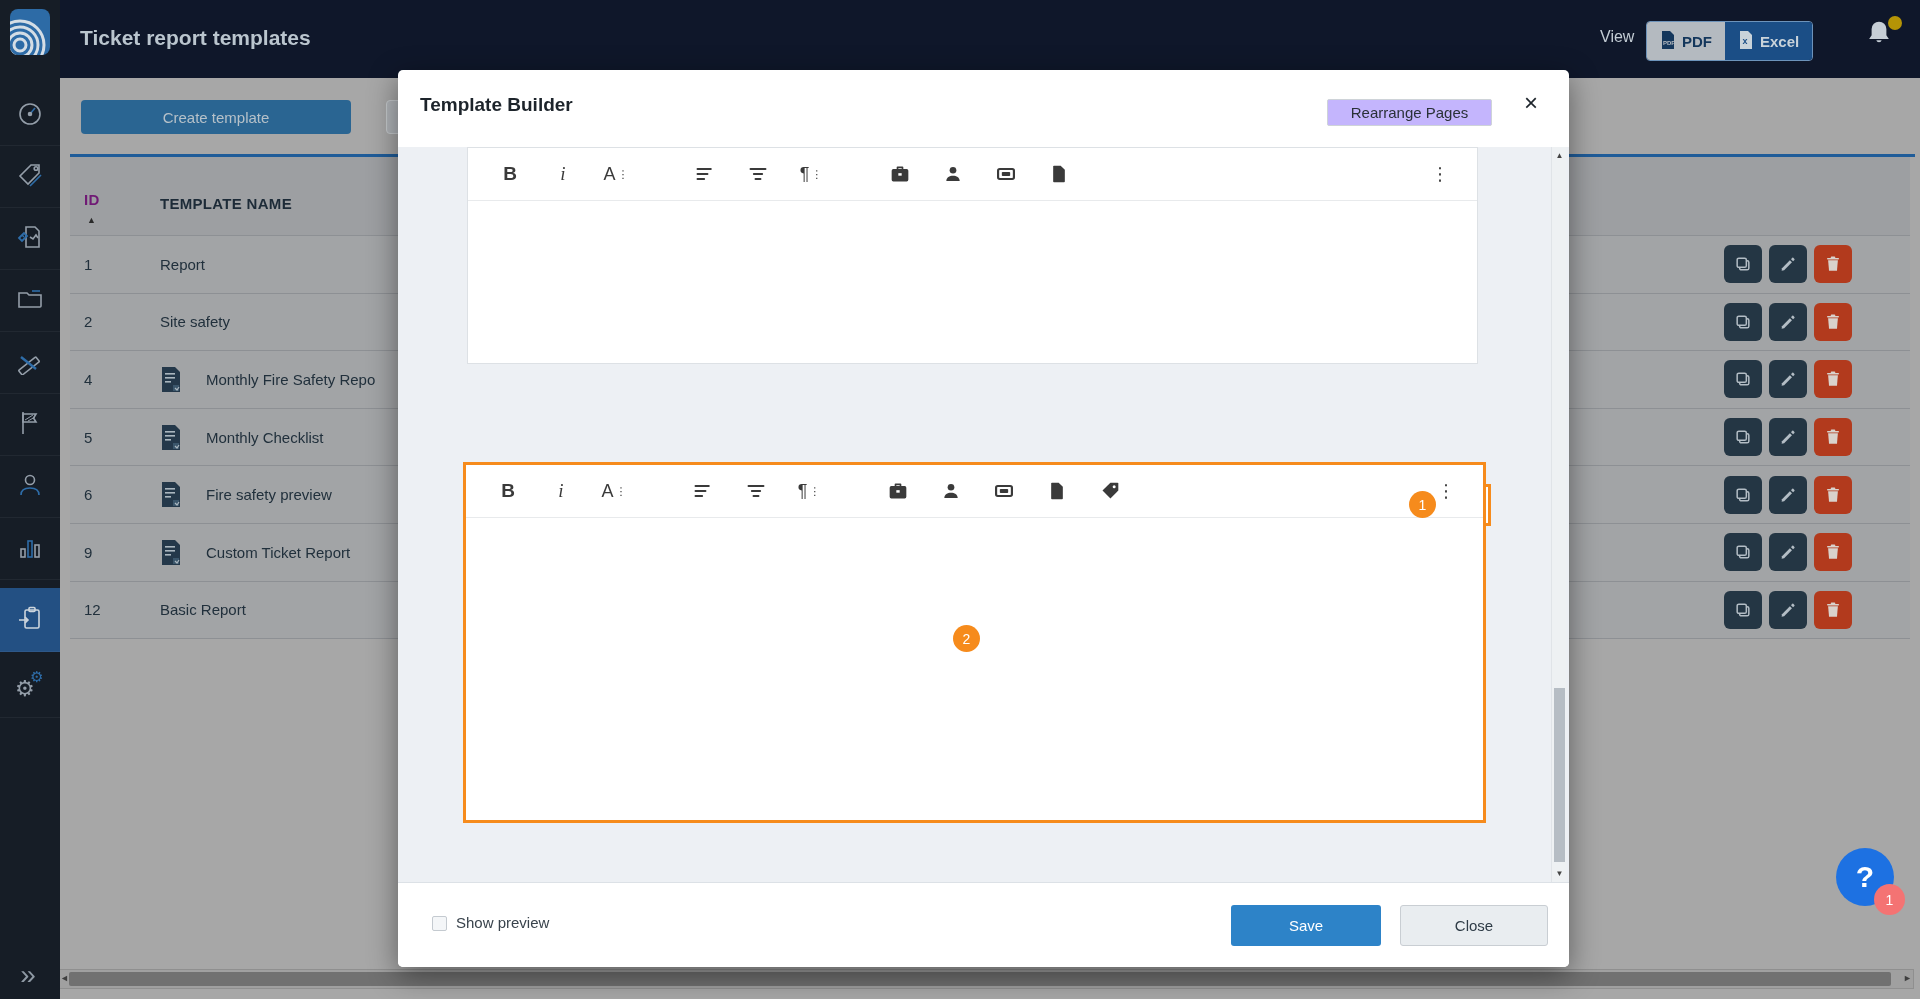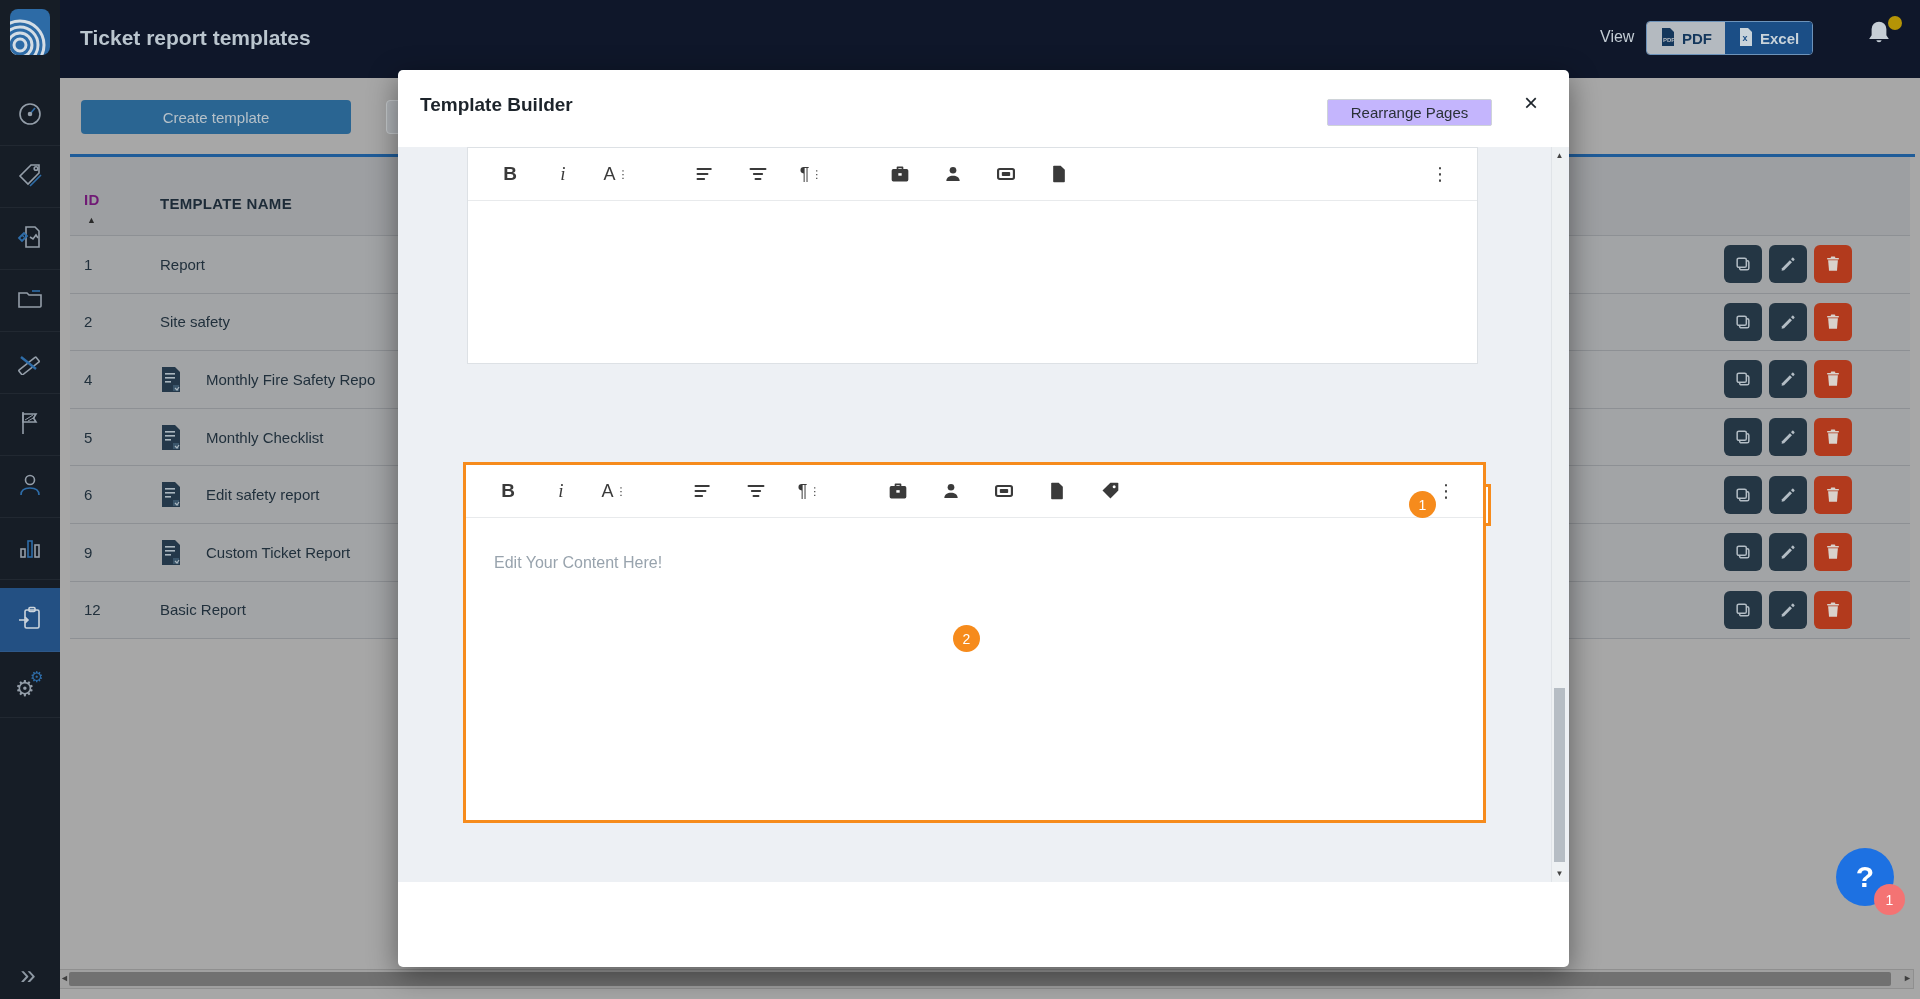--- a/index.html
+++ b/index.html
@@ -13,21 +13,21 @@
   .nav-item.active { background:#235083; }
   .gearwrap { position:relative; width:30px; height:30px; }
   .gear-big { position:absolute; left:0; top:6px; font-size:22px; color:#949ea9; line-height:1; }
   .gear-small { position:absolute; left:15px; top:-3px; font-size:15px; color:#2e6da9; line-height:1; }
   .collapse-btn { position:absolute; left:8px; top:958px; width:40px; height:34px; color:#8e99a4; font-size:28px; line-height:34px; text-align:center; cursor:pointer; }
 
   
   .header { position:absolute; left:60px; top:0; width:1860px; height:78px; background:#0f172a; }
   .page-title { position:absolute; left:20px; top:26px; font-size:21px; font-weight:bold; color:#bac5ce; }
   .view-label { position:absolute; left:1540px; top:28px; font-size:16px; color:#c3ccd4; }
-  .seg-group { position:absolute; left:1586px; top:21px; height:34px; display:flex; border:1px solid #6d93ba; border-radius:4px; overflow:hidden; }
+  .seg-group { position:absolute; left:1586px; top:21px; height:40px; display:flex; border:1px solid #6d93ba; border-radius:4px; overflow:hidden; }
   .seg { display:flex; align-items:center; gap:6px; padding:0 13px; font-size:15px; font-weight:bold; cursor:pointer; }
   .seg-pdf { background:#b4bac0; color:#14375c; }
   .seg-excel { background:#1b4e86; color:#c9d3da; }
   .bell-wrap { position:absolute; left:1804px; top:18px; width:36px; height:38px; cursor:pointer; }
   .bell-dot { position:absolute; right:-2px; top:-2px; width:14px; height:14px; border-radius:50%; background:#b59406; }
 
   
   .create-btn { position:absolute; left:81px; top:100px; width:270px; height:34px; background:#2a6592; color:#b6c1c9; font-size:15px; border:none; border-radius:4px; cursor:pointer; font-family:inherit; }
   .sliver-btn { position:absolute; left:386px; top:100px; width:40px; height:34px; background:#b0b4b8; border:1px solid #c6cacd; border-radius:4px; cursor:pointer; }
   .blue-line { position:absolute; left:70px; top:154px; width:1845px; height:3px; background:#1f5c99; }
@@ -373,21 +373,21 @@
     <div class="trow">
       <span class="cid">6</span>
       <span class="cicon"><svg width="22" height="27" viewBox="0 0 22 27">
             <path d="M2 1h13l5 5v20H2z" fill="#24384a"></path>
             <rect x="5" y="7" width="10" height="1.6" fill="#aab6bf"></rect>
             <rect x="5" y="11" width="10" height="1.6" fill="#aab6bf"></rect>
             <rect x="5" y="15" width="6" height="1.6" fill="#aab6bf"></rect>
             <path d="M13 19h6v6h-6z" fill="#3b566b"></path>
             <path d="M15 22l2 2 2-3" stroke="#aab6bf" stroke-width="1.2" fill="none"></path>
           </svg></span>
-      <span class="cname">Edit safety report</span>
+      <span class="cname">Fire safety preview</span>
       <span class="acts">
         <button class="abtn navy">
             <svg width="20" height="20" viewBox="0 0 24 24" fill="none" stroke="#b3bdc5" stroke-width="1.8">
               <rect x="8" y="8" width="11" height="11" rx="2"></rect>
               <rect x="5" y="5" width="11" height="11" rx="2" fill="#243644"></rect>
             </svg>
           </button>
         <button class="abtn navy">
             <svg width="18" height="18" viewBox="0 0 24 24">
               <path d="M4 17.5 14.5 7l2.8 2.8L6.8 20.3 3.5 21z" fill="#b3bdc5"></path>
@@ -577,31 +577,34 @@
               </svg>
             </span>
           <span class="ti">
               <svg width="20" height="20" viewBox="0 0 24 24" fill="#3a3a3a">
                 <path d="M3 11.5 12.5 2H21a1 1 0 0 1 1 1v8.5L12.5 21z"></path>
                 <circle cx="17" cy="7" r="1.8" fill="#fff"></circle>
               </svg>
             </span>
           <span class="kebab">⋮</span>
         </div>
-        <div class="ed-content" style="height:300px">
-          <span class="placeholder">Edit Your Content Here!</span>
-        </div>
       </div>
       <div class="badge badge2">2</div>
 
       <div class="vscroll">
         <span class="varrow up">▲</span>
         <div class="vthumb"></div>
         <span class="varrow down">▼</span>
       </div>
     </div>
 
+    <div class="modal-footer">
+      <div class="chk"></div>
+      <span class="chk-label">Show preview</span>
+      <button class="save-btn">Save</button>
+      <button class="close-btn">Close</button>
+    </div>
   </div>
 
   <div class="help-fab">?</div>
   <div class="help-badge">1</div>
 
 </div>
 
 </body></html>

